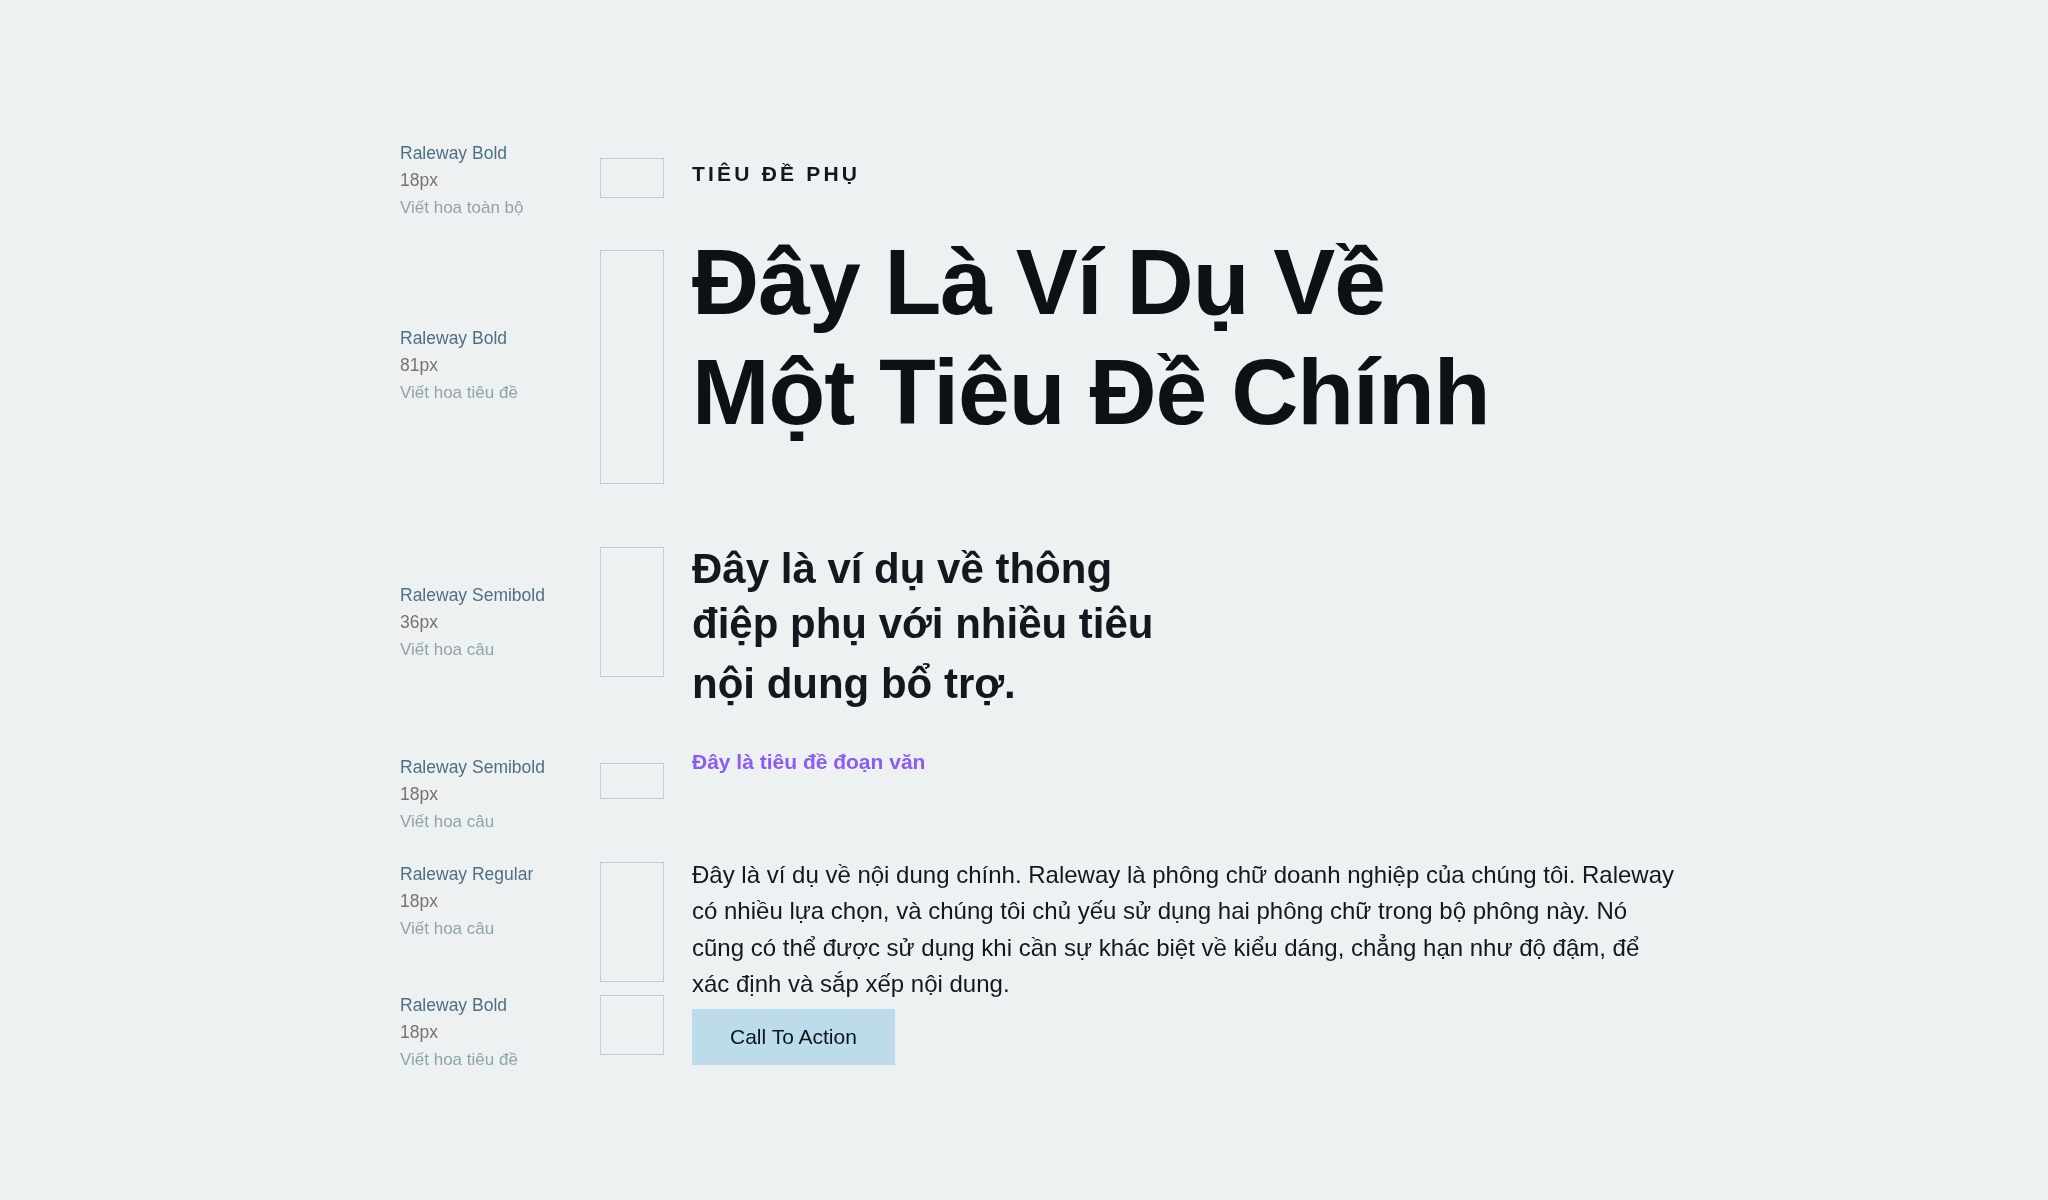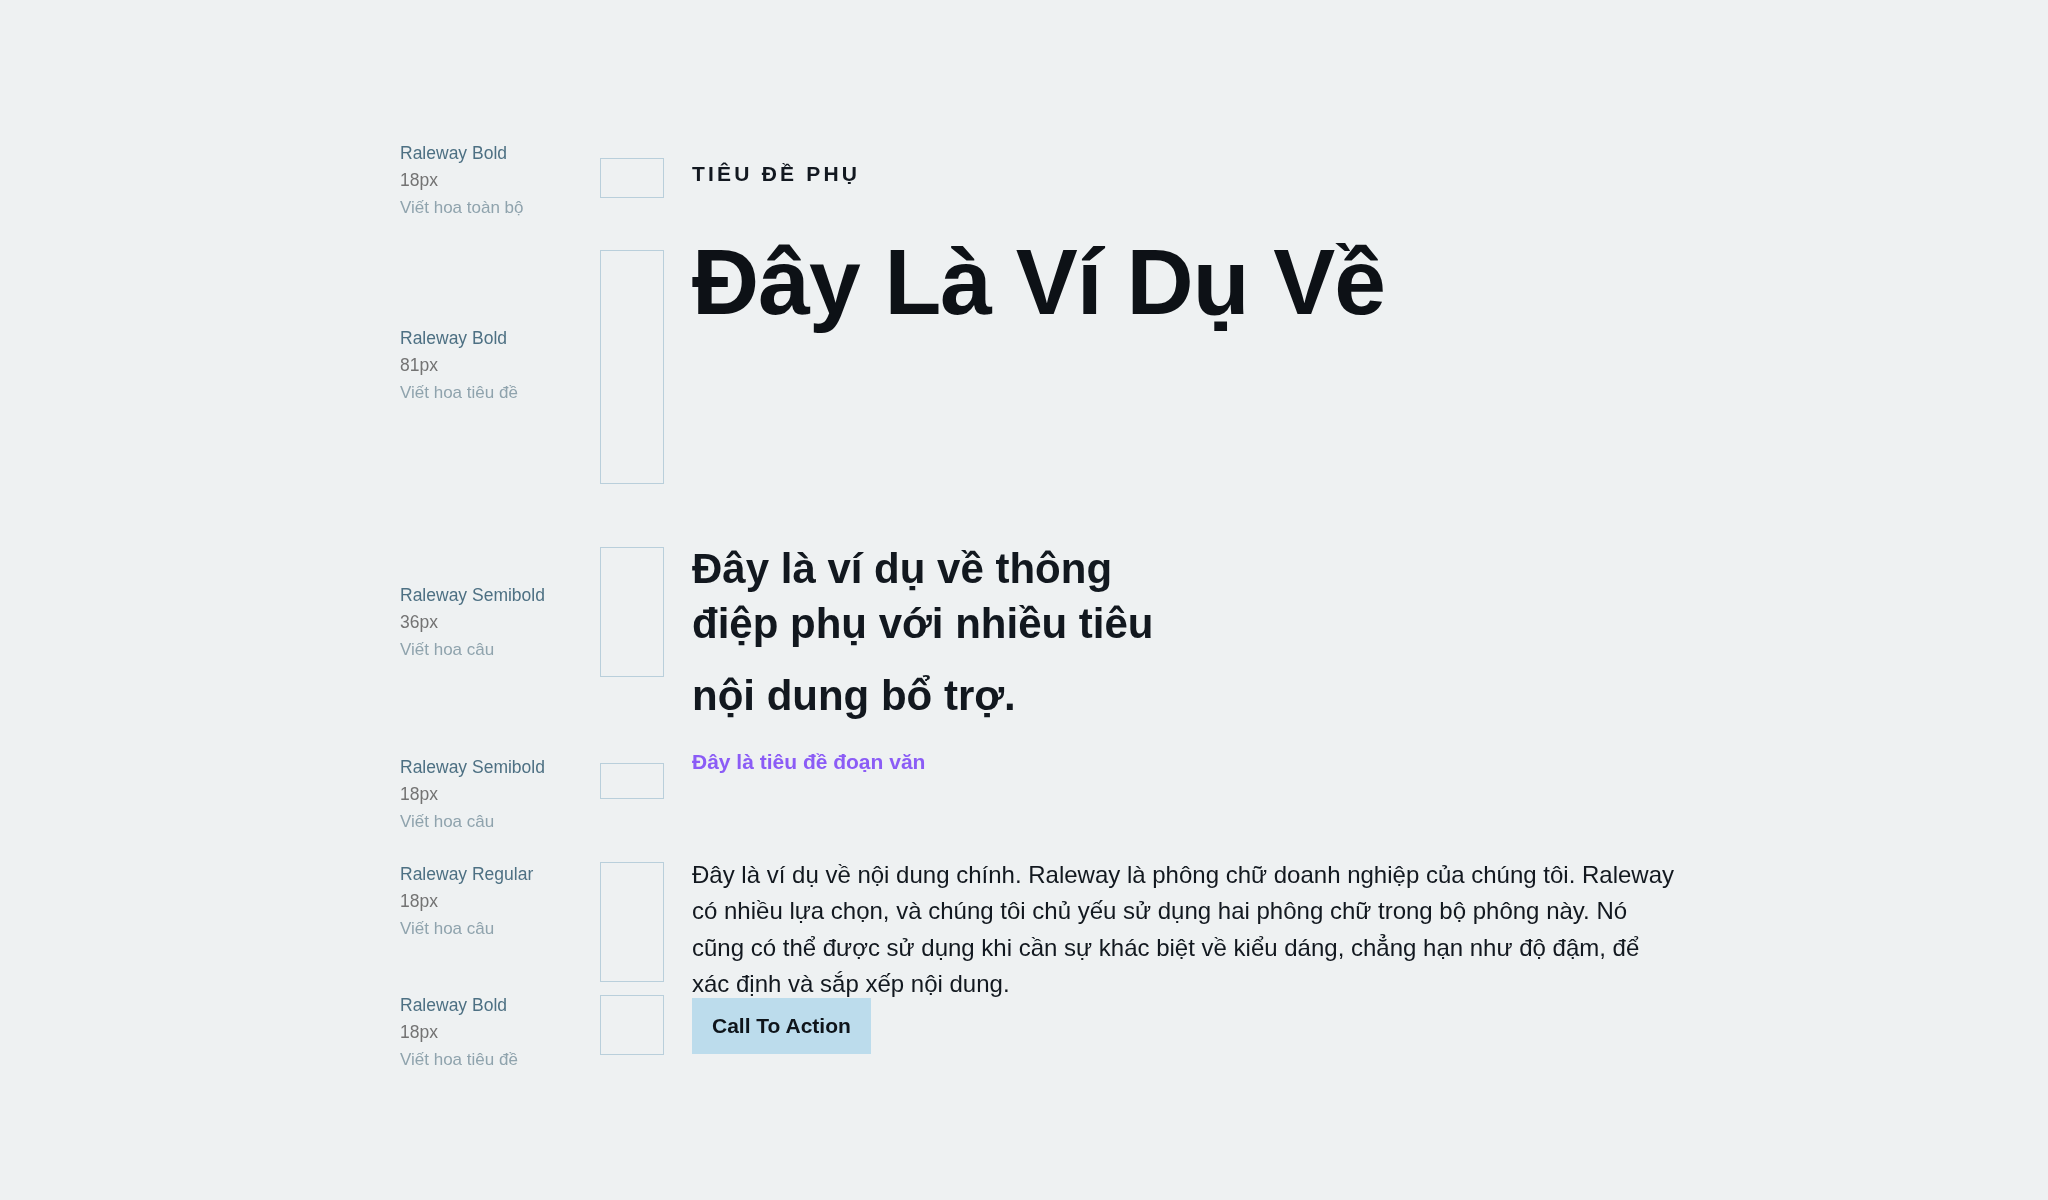--- a/index.html
+++ b/index.html
@@ -105,24 +105,24 @@
   }
 
   #row-cta { left: 400px; top: 988px; }
   #row-cta .spec { padding-top: 4px; }
   #row-cta .swatch { width: 62px; height: 58px; margin-top: 7px; }
   .cta {
     display: inline-block;
     background: #bcdcec;
     color: #0e141a;
     font-size: 21px;
-    font-weight: bold;
-    padding: 16px 20px;
+    font-weight: normal;
+    padding: 16px 38px;
     border: none;
-    margin-top: 10px;
+    margin-top: 21px;
     font-family: "Liberation Sans", sans-serif;
     cursor: pointer;
   }
 </style>
 </head>
 <body>
 
 <div class="page">
 
   <div class="row" id="row-eyebrow">
@@ -139,34 +139,35 @@
 
   <div class="row" id="row-headline">
     <div class="spec">
       <div class="spec-family">Raleway Bold</div>
       <div class="spec-size">81px</div>
       <div class="spec-case">Viết hoa tiêu đề</div>
     </div>
     <div class="swatch"></div>
     <div class="content">
       <div class="headline">Đây Là Ví Dụ Về</div>
+      <div class="headline" style="margin-top:0">Một Tiêu Đề Chính</div>
     </div>
   </div>
 
   <div class="row" id="row-subhead">
     <div class="spec">
       <div class="spec-family">Raleway Semibold</div>
       <div class="spec-size">36px</div>
       <div class="spec-case">Viết hoa câu</div>
     </div>
     <div class="swatch"></div>
     <div class="content">
       <div class="subhead">Đây là ví dụ về thông</div>
       <div class="subhead" style="margin-top:0">điệp phụ với nhiều tiêu</div>
-      <div class="subhead" style="margin-top:16px">nội dung bổ trợ.</div>
+      <div class="subhead" style="margin-top:4px">nội dung bổ trợ.</div>
     </div>
   </div>
 
   <div class="row" id="row-parahead">
     <div class="spec">
       <div class="spec-family">Raleway Semibold</div>
       <div class="spec-size">18px</div>
       <div class="spec-case">Viết hoa câu</div>
     </div>
     <div class="swatch"></div>

